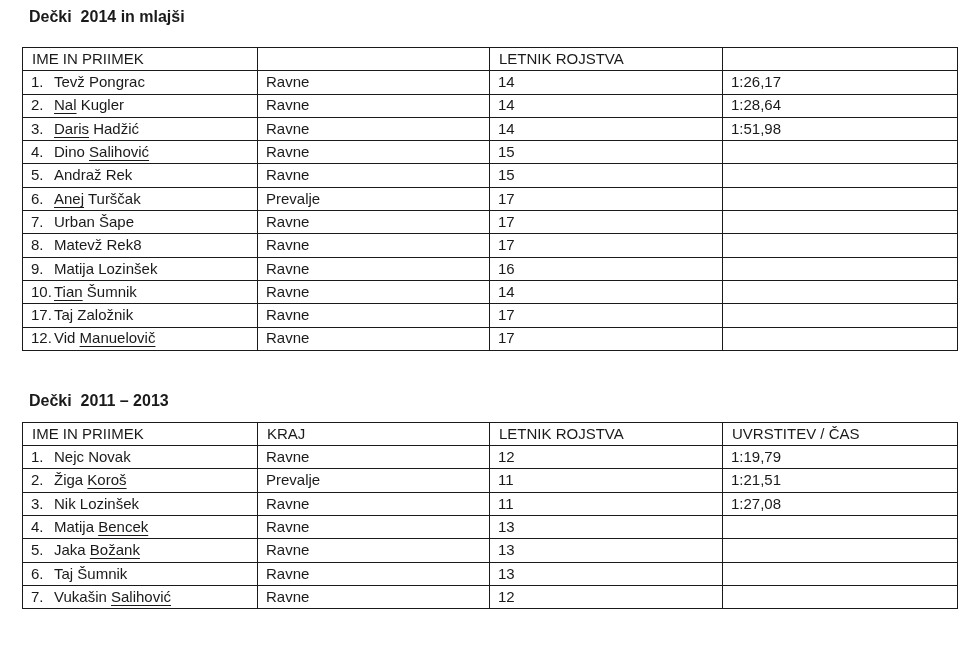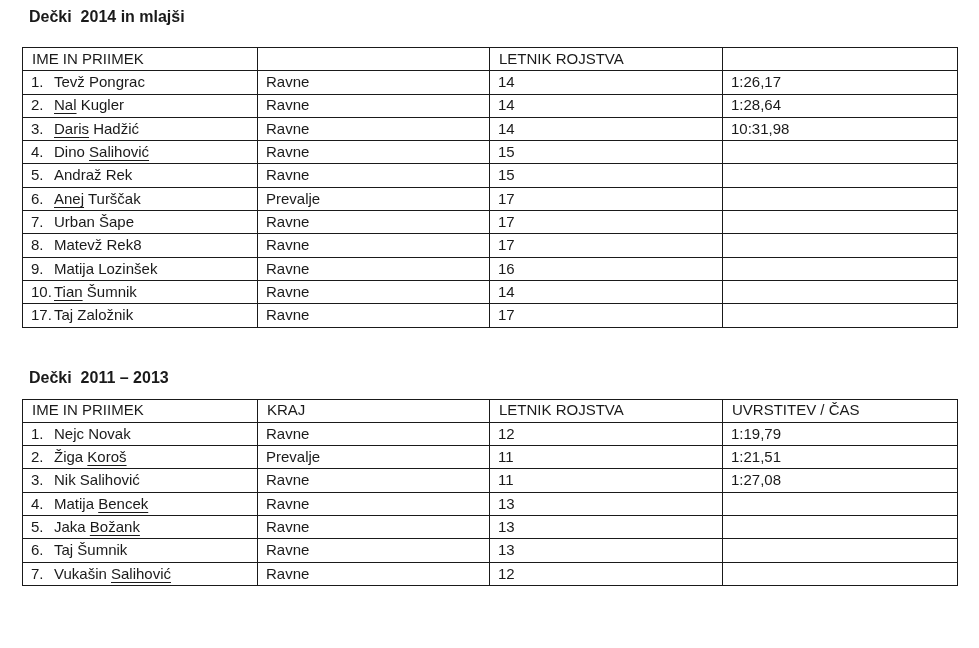--- a/index.html
+++ b/index.html
@@ -100,21 +100,21 @@
         <tr>
           <td class="name-cell"><span class="row-num">2.</span><span><span class="sq">Nal</span> Kugler</span></td>
           <td>Ravne</td>
           <td>14</td>
           <td>1:28,64</td>
         </tr>
         <tr>
           <td class="name-cell"><span class="row-num">3.</span><span><span class="sq">Daris</span> Hadžić</span></td>
           <td>Ravne</td>
           <td>14</td>
-          <td>10:31,98</td>
+          <td>1:51,98</td>
         </tr>
         <tr>
           <td class="name-cell"><span class="row-num">4.</span><span>Dino <span class="sq">Salihović</span></span></td>
           <td>Ravne</td>
           <td>15</td>
           <td></td>
         </tr>
         <tr>
           <td class="name-cell"><span class="row-num">5.</span><span>Andraž Rek</span></td>
           <td>Ravne</td>
@@ -146,20 +146,26 @@
           <td></td>
         </tr>
         <tr>
           <td class="name-cell"><span class="row-num">10.</span><span><span class="sq">Tian</span> Šumnik</span></td>
           <td>Ravne</td>
           <td>14</td>
           <td></td>
         </tr>
         <tr>
           <td class="name-cell"><span class="row-num">17.</span><span>Taj Založnik</span></td>
+          <td>Ravne</td>
+          <td>17</td>
+          <td></td>
+        </tr>
+        <tr>
+          <td class="name-cell"><span class="row-num">12.</span><span>Vid <span class="sq">Manuelovič</span></span></td>
           <td>Ravne</td>
           <td>17</td>
           <td></td>
         </tr>
       </tbody>
   </table>
 
   <h2 class="section-title second">Dečki  2011 – 2013</h2>
 
   <table class="results second">
@@ -184,21 +190,21 @@
           <td>12</td>
           <td>1:19,79</td>
         </tr>
         <tr>
           <td class="name-cell"><span class="row-num">2.</span><span>Žiga <span class="sq">Koroš</span></span></td>
           <td>Prevalje</td>
           <td>11</td>
           <td>1:21,51</td>
         </tr>
         <tr>
-          <td class="name-cell"><span class="row-num">3.</span><span>Nik Salihović</span></td>
+          <td class="name-cell"><span class="row-num">3.</span><span>Nik Lozinšek</span></td>
           <td>Ravne</td>
           <td>11</td>
           <td>1:27,08</td>
         </tr>
         <tr>
           <td class="name-cell"><span class="row-num">4.</span><span>Matija <span class="sq">Bencek</span></span></td>
           <td>Ravne</td>
           <td>13</td>
           <td></td>
         </tr>

